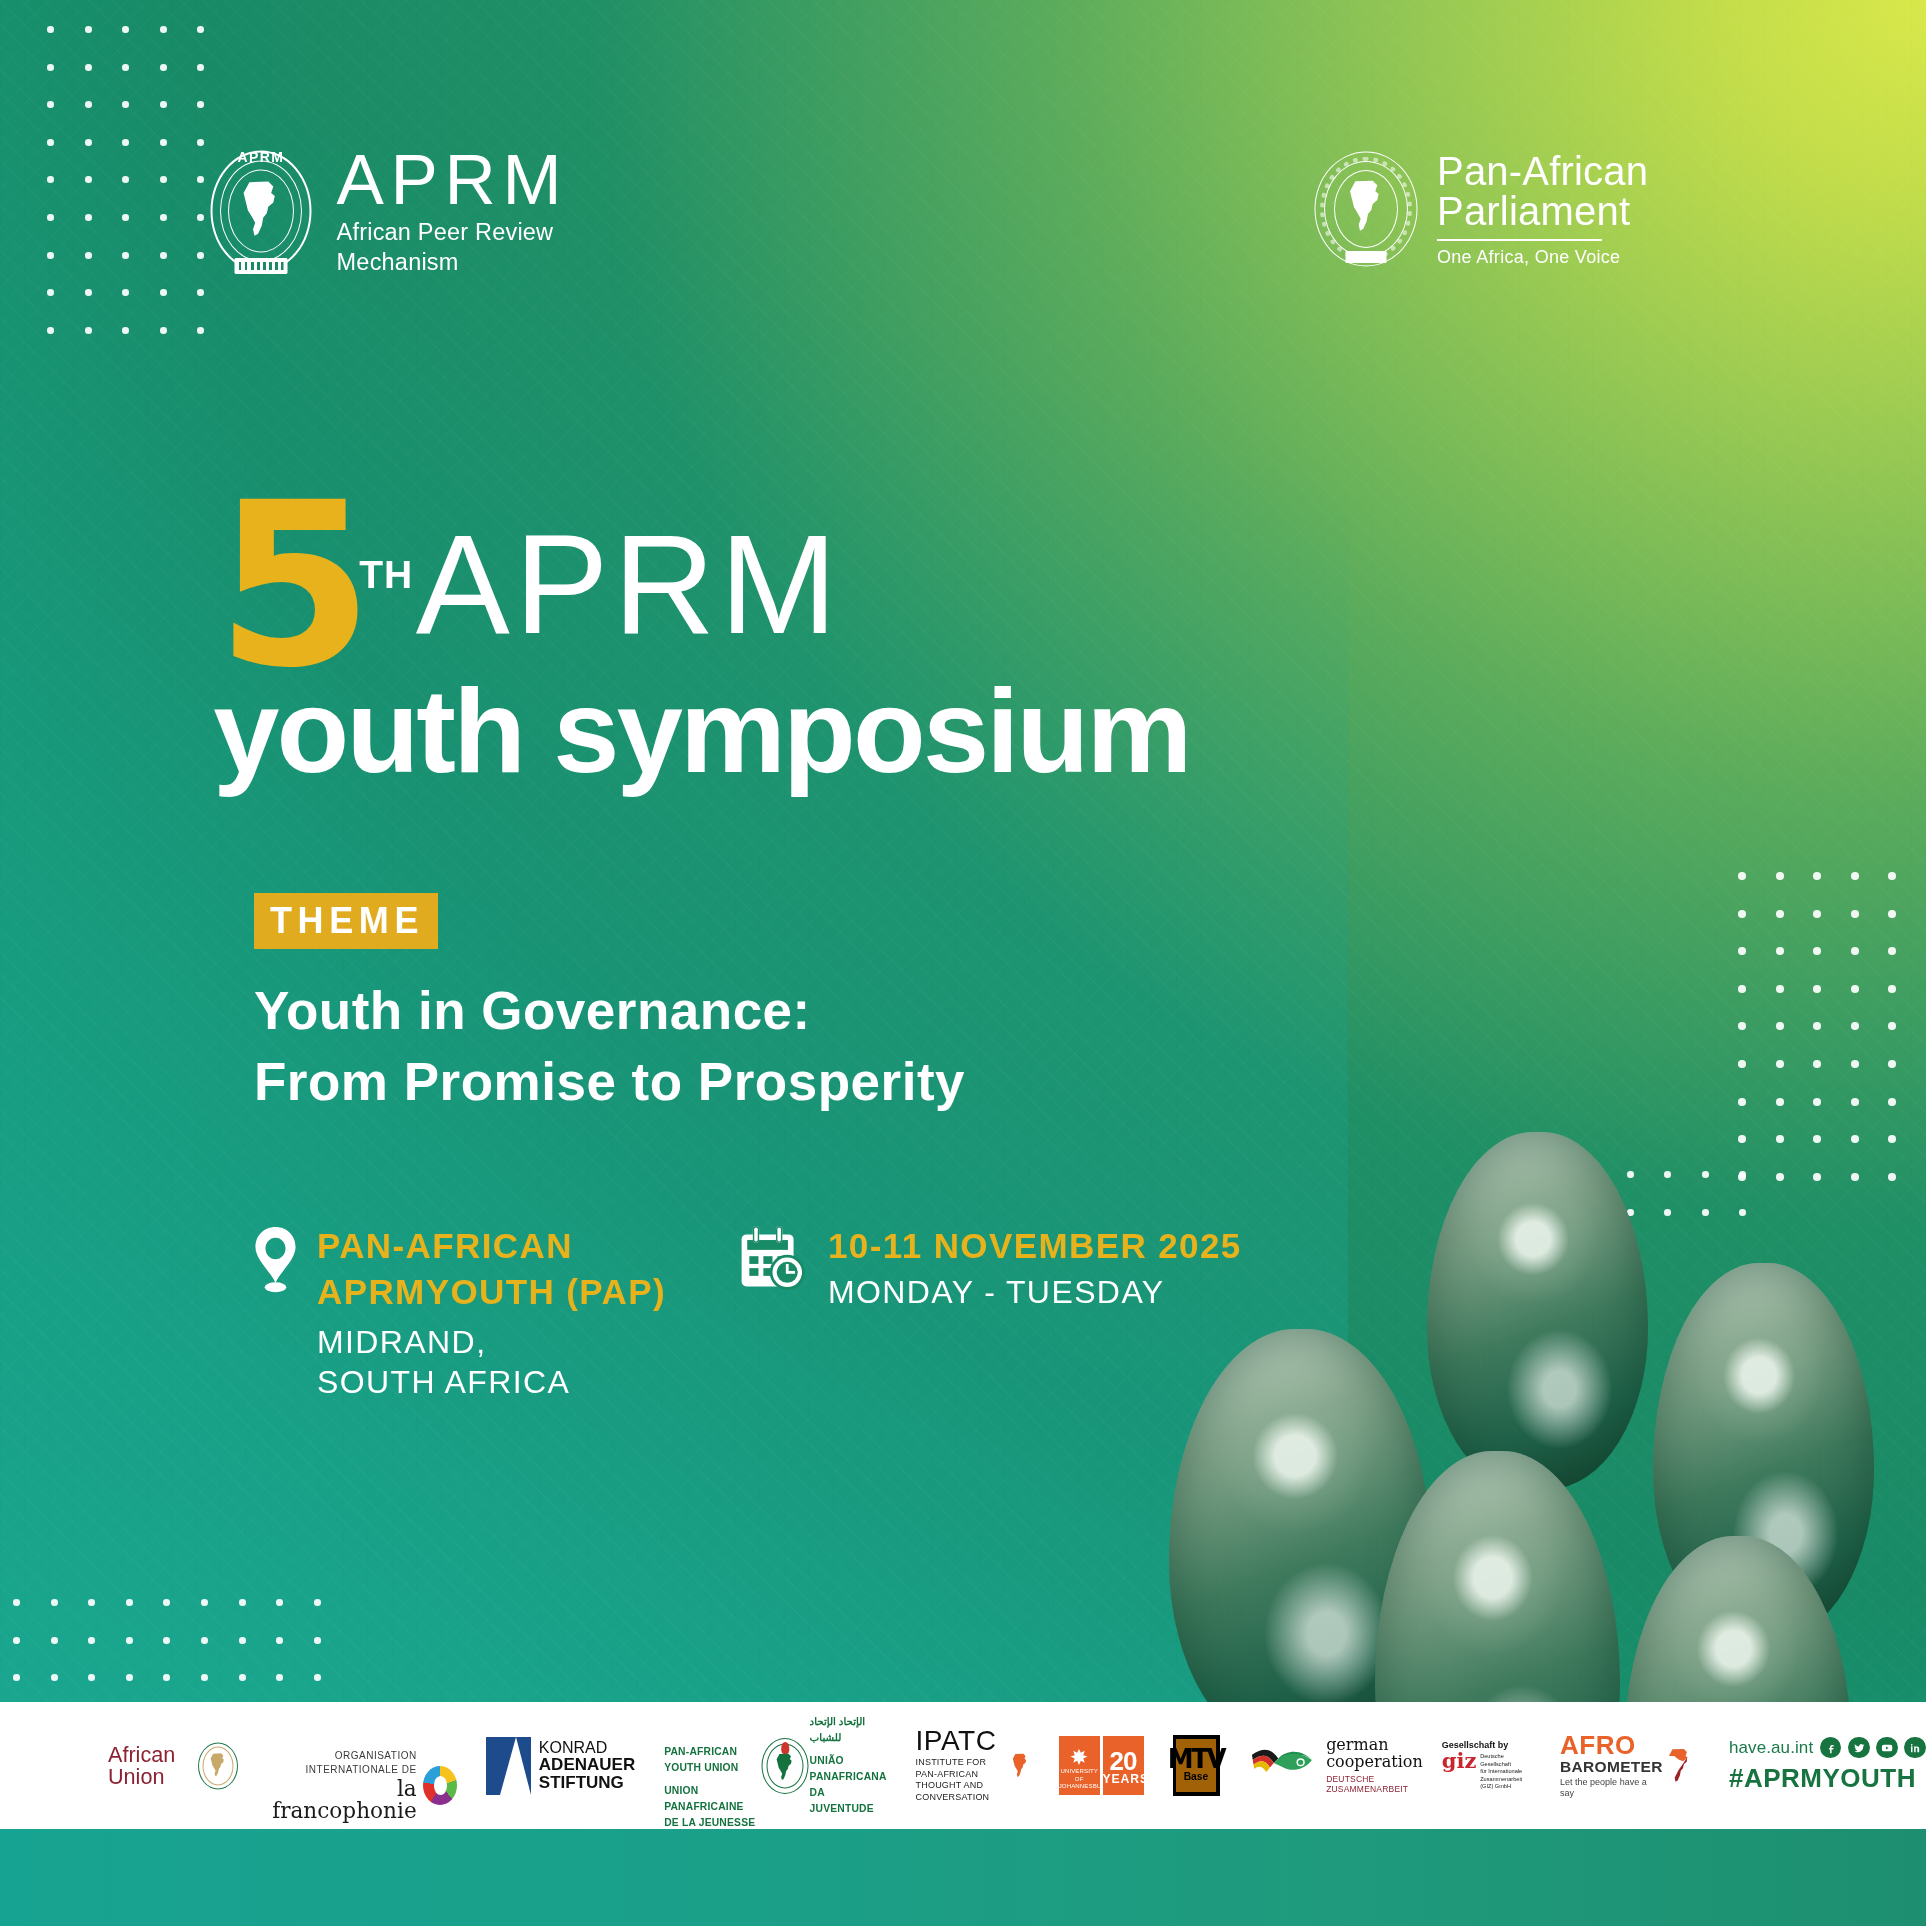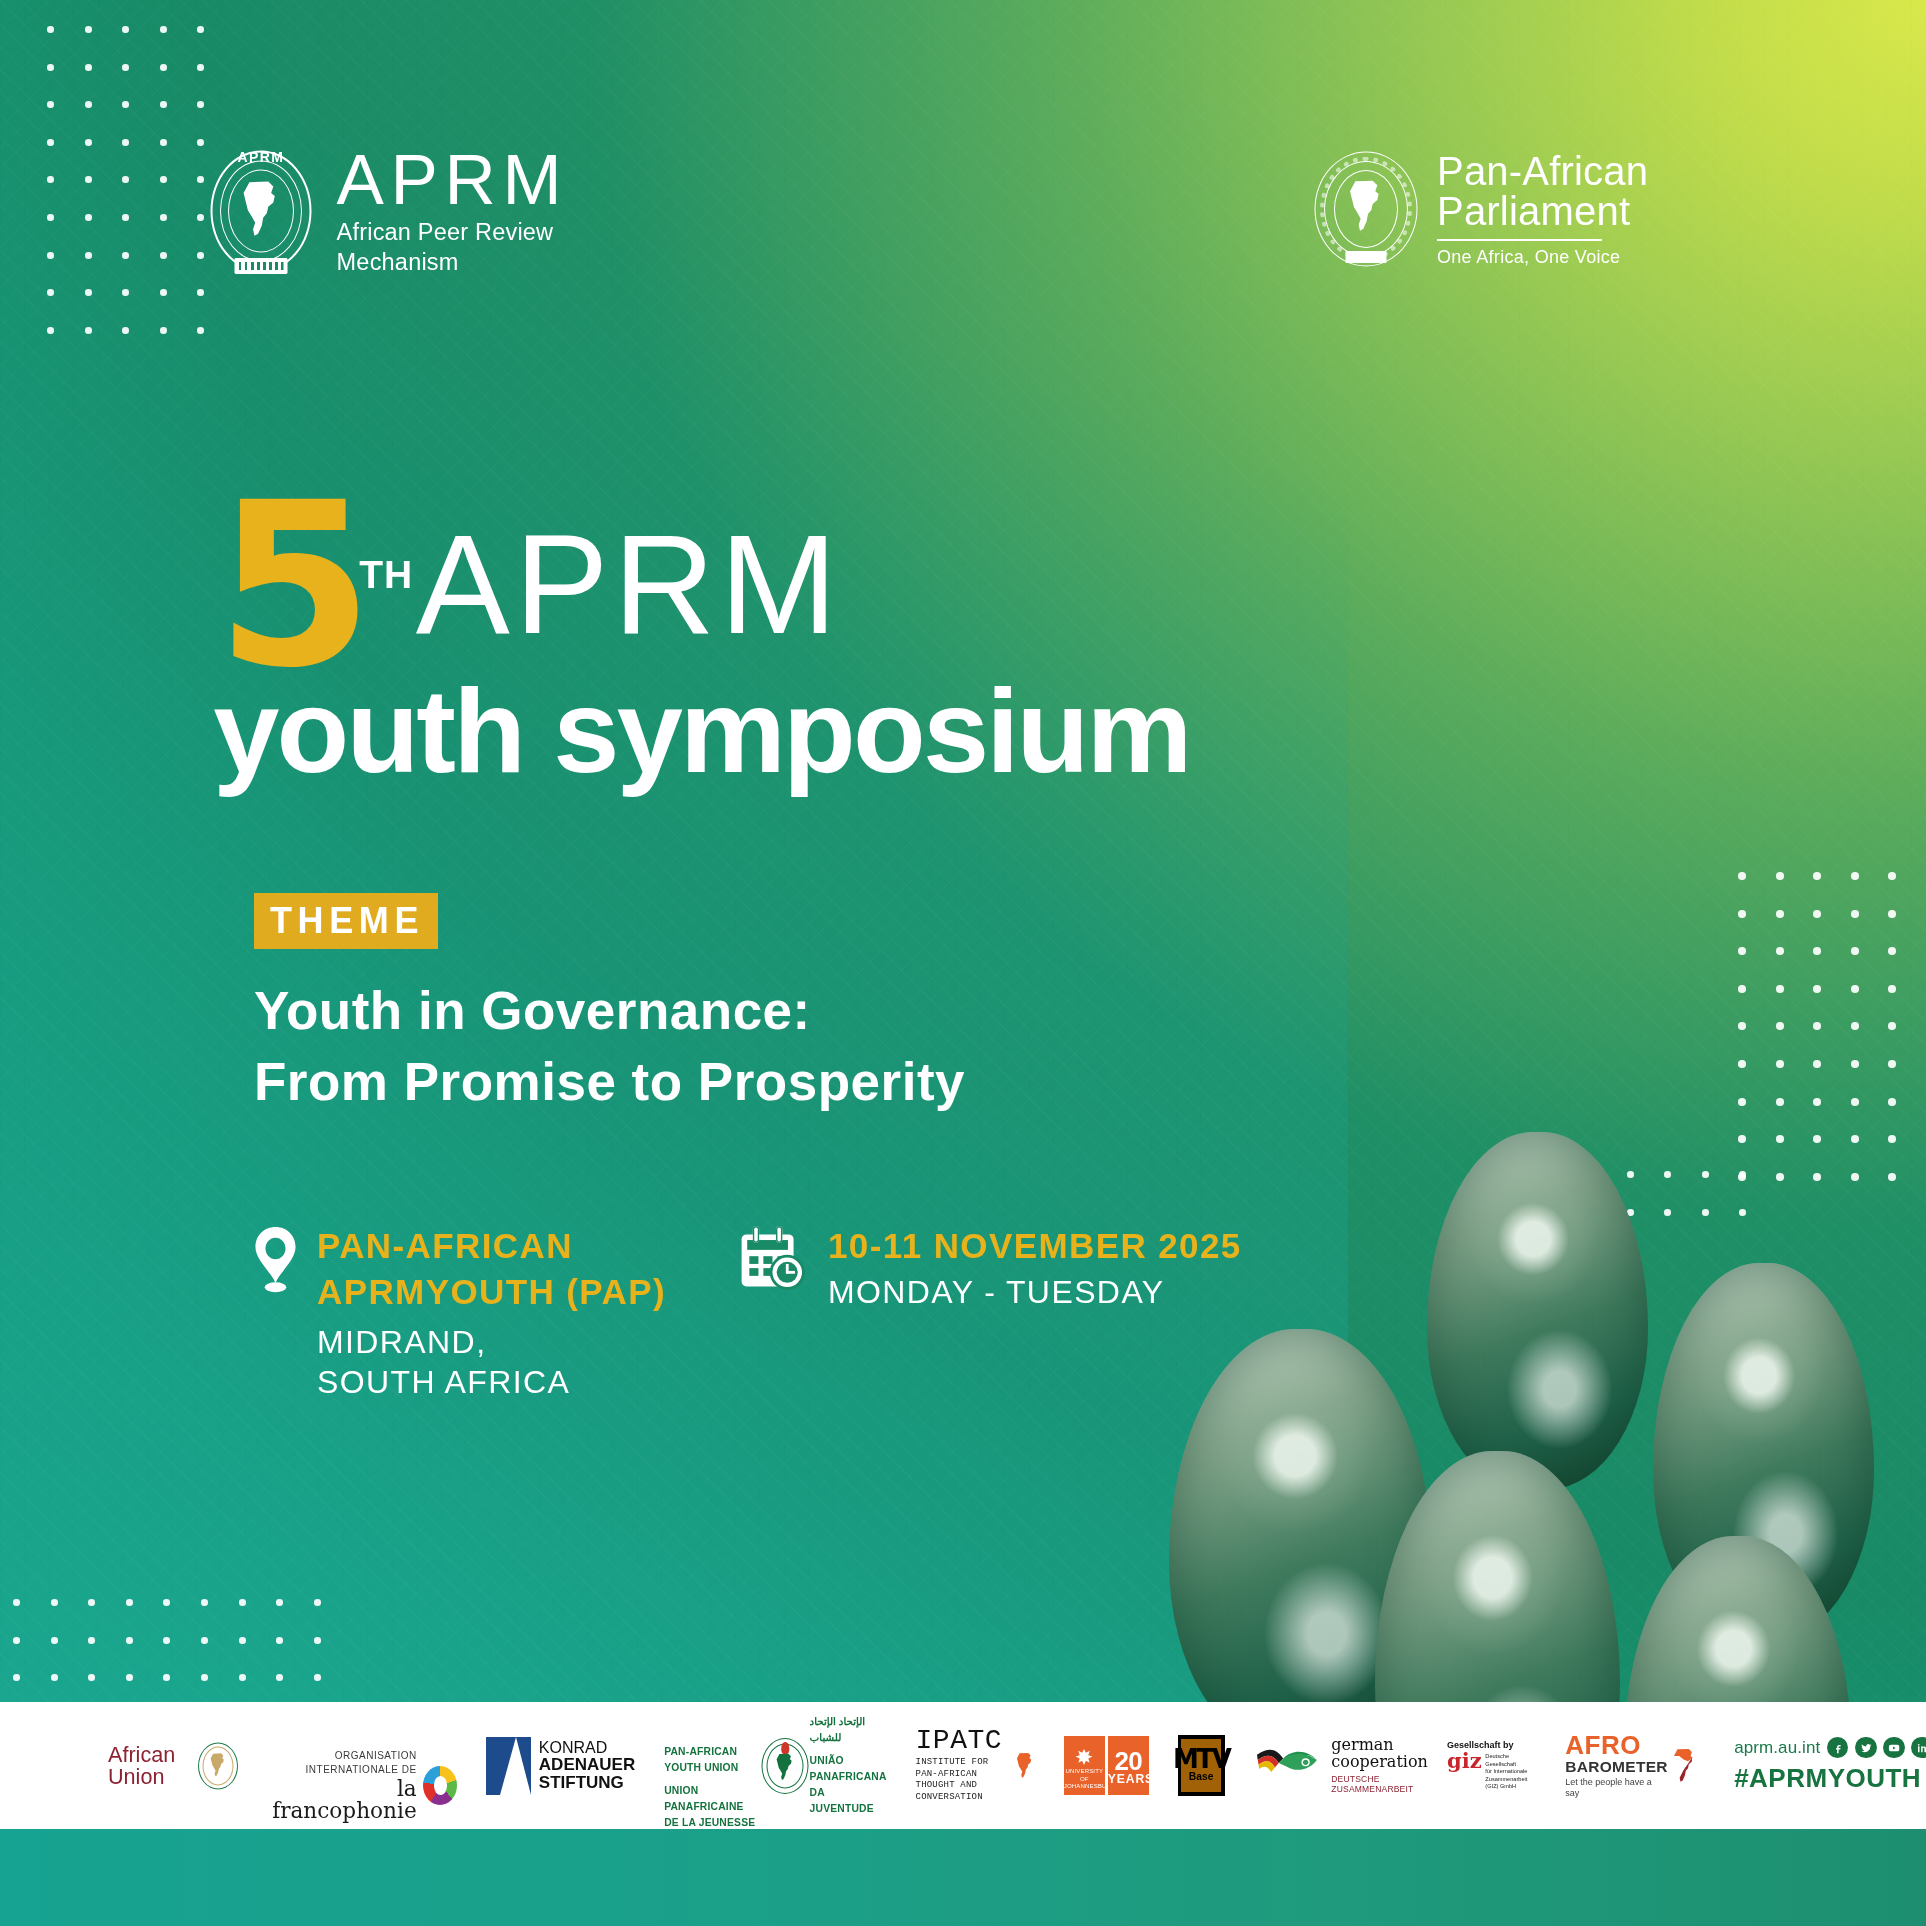--- a/index.html
+++ b/index.html
@@ -183,21 +183,21 @@
   .payu-col{color:#14723f;font-size:10.3px;font-weight:700;line-height:1.55;letter-spacing:0.2px;}
   .payu-col.r{text-align:left;}
   .payu-col .top{margin-bottom:6.6px;}
   .payu-seal{position:relative;width:49px;height:58px;}
   .payu-seal .s{position:absolute;left:50%;top:50%;transform:translate(-50%,-50%);border:1.4px solid #14723f;border-radius:50%;}
   .payu-seal .s1{width:47px;height:56px;}
   .payu-seal .s2{width:37px;height:45px;}
   .payu-seal .afr{position:absolute;left:50%;top:52%;transform:translate(-50%,-50%);width:21.6px;height:28px;}
   .payu-seal .flame{position:absolute;left:50%;top:5.6px;transform:translateX(-50%);width:7.5px;height:12.2px;background:#d0352b;border-radius:50% 50% 40% 40%;}
 
-  .fl-ipatc{display:flex;align-items:center;gap:3.8px;font-family:Liberation Mono, monospace;}
+  .fl-ipatc{display:flex;align-items:center;gap:3.8px;}
   .ipatc-t .i1{color:#111;font-size:28px;font-weight:400;letter-spacing:0.5px;line-height:1;}
   .ipatc-t .i2{color:#222;font-size:9px;letter-spacing:0.2px;line-height:1.3;margin-top:1.9px;}
   .ipatc-afr{width:29px;height:43px;}
 
   .fl-uj{display:flex;gap:2.8px;}
   .uj-box{width:41px;height:59px;background:#e8622a;position:relative;}
   .uj-box .uj-cap{position:absolute;left:0;right:0;bottom:5.6px;color:#fff;font-size:6.1px;text-align:center;line-height:1.2;letter-spacing:0.1px;}
   .uj-box .bird{position:absolute;left:50%;top:12.2px;transform:translateX(-50%);width:21px;height:19px;}
   .uj-box .twenty{position:absolute;left:50%;top:10.3px;transform:translateX(-50%);color:#fff;font-size:26px;font-weight:700;letter-spacing:-0.9px;}
   .uj-box .years{position:absolute;left:0;right:0;bottom:9.4px;color:#fff;font-size:12.2px;font-weight:700;text-align:center;letter-spacing:0.9px;}
@@ -658,21 +658,21 @@
           <div class="a3">Let the people have a say</div>
         </div>
         <svg class="afro-afr" viewBox="0 0 60 80">
           <path fill="#e8622a" d="M14 3 L40 2 L47 9 L44 18 L49 22 L38 30 L28 26 L18 18 L6 18 Z"></path>
           <path fill="#9c2228" d="M47 22 L47 31 L40 37 L38 46 L33 52 L31 63 L26 74 L21 77 L19 68 L28 50 L38 36 Z"></path>
         </svg>
       </div>
 
       <div class="fl-social">
         <div class="soc-row">
-          <span class="soc-url">aprm.au.int</span>
+          <span class="soc-url">have.au.int</span>
           <span class="soc">
             <svg viewBox="0 0 24 24">
                 <path d="M14 9h3V6h-3c-2.2 0-4 1.8-4 4v2H8v3h2v7h3v-7h3l1-3h-4v-2c0-.6.4-1 1-1z"></path>
               </svg>
           </span>
           <span class="soc">
             <svg viewBox="0 0 24 24">
                 <path d="M22 5.9c-.7.3-1.5.6-2.3.7.8-.5 1.5-1.3 1.8-2.2-.8.5-1.7.8-2.6 1-1.5-1.6-4-1.7-5.6-.2-1 1-1.5 2.4-1.2 3.8C8.8 8.8 5.8 7.2 3.8 4.6c-1.1 1.9-.5 4.3 1.3 5.5-.6 0-1.2-.2-1.8-.5 0 2 1.4 3.7 3.3 4.1-.6.2-1.2.2-1.8.1.5 1.7 2.1 2.9 3.9 2.9-1.7 1.3-3.9 1.9-6 1.7 1.9 1.2 4 1.8 6.2 1.8 7.5 0 11.6-6.2 11.3-11.8.8-.6 1.4-1.3 1.8-2.1z"></path>
               </svg>
           </span>

